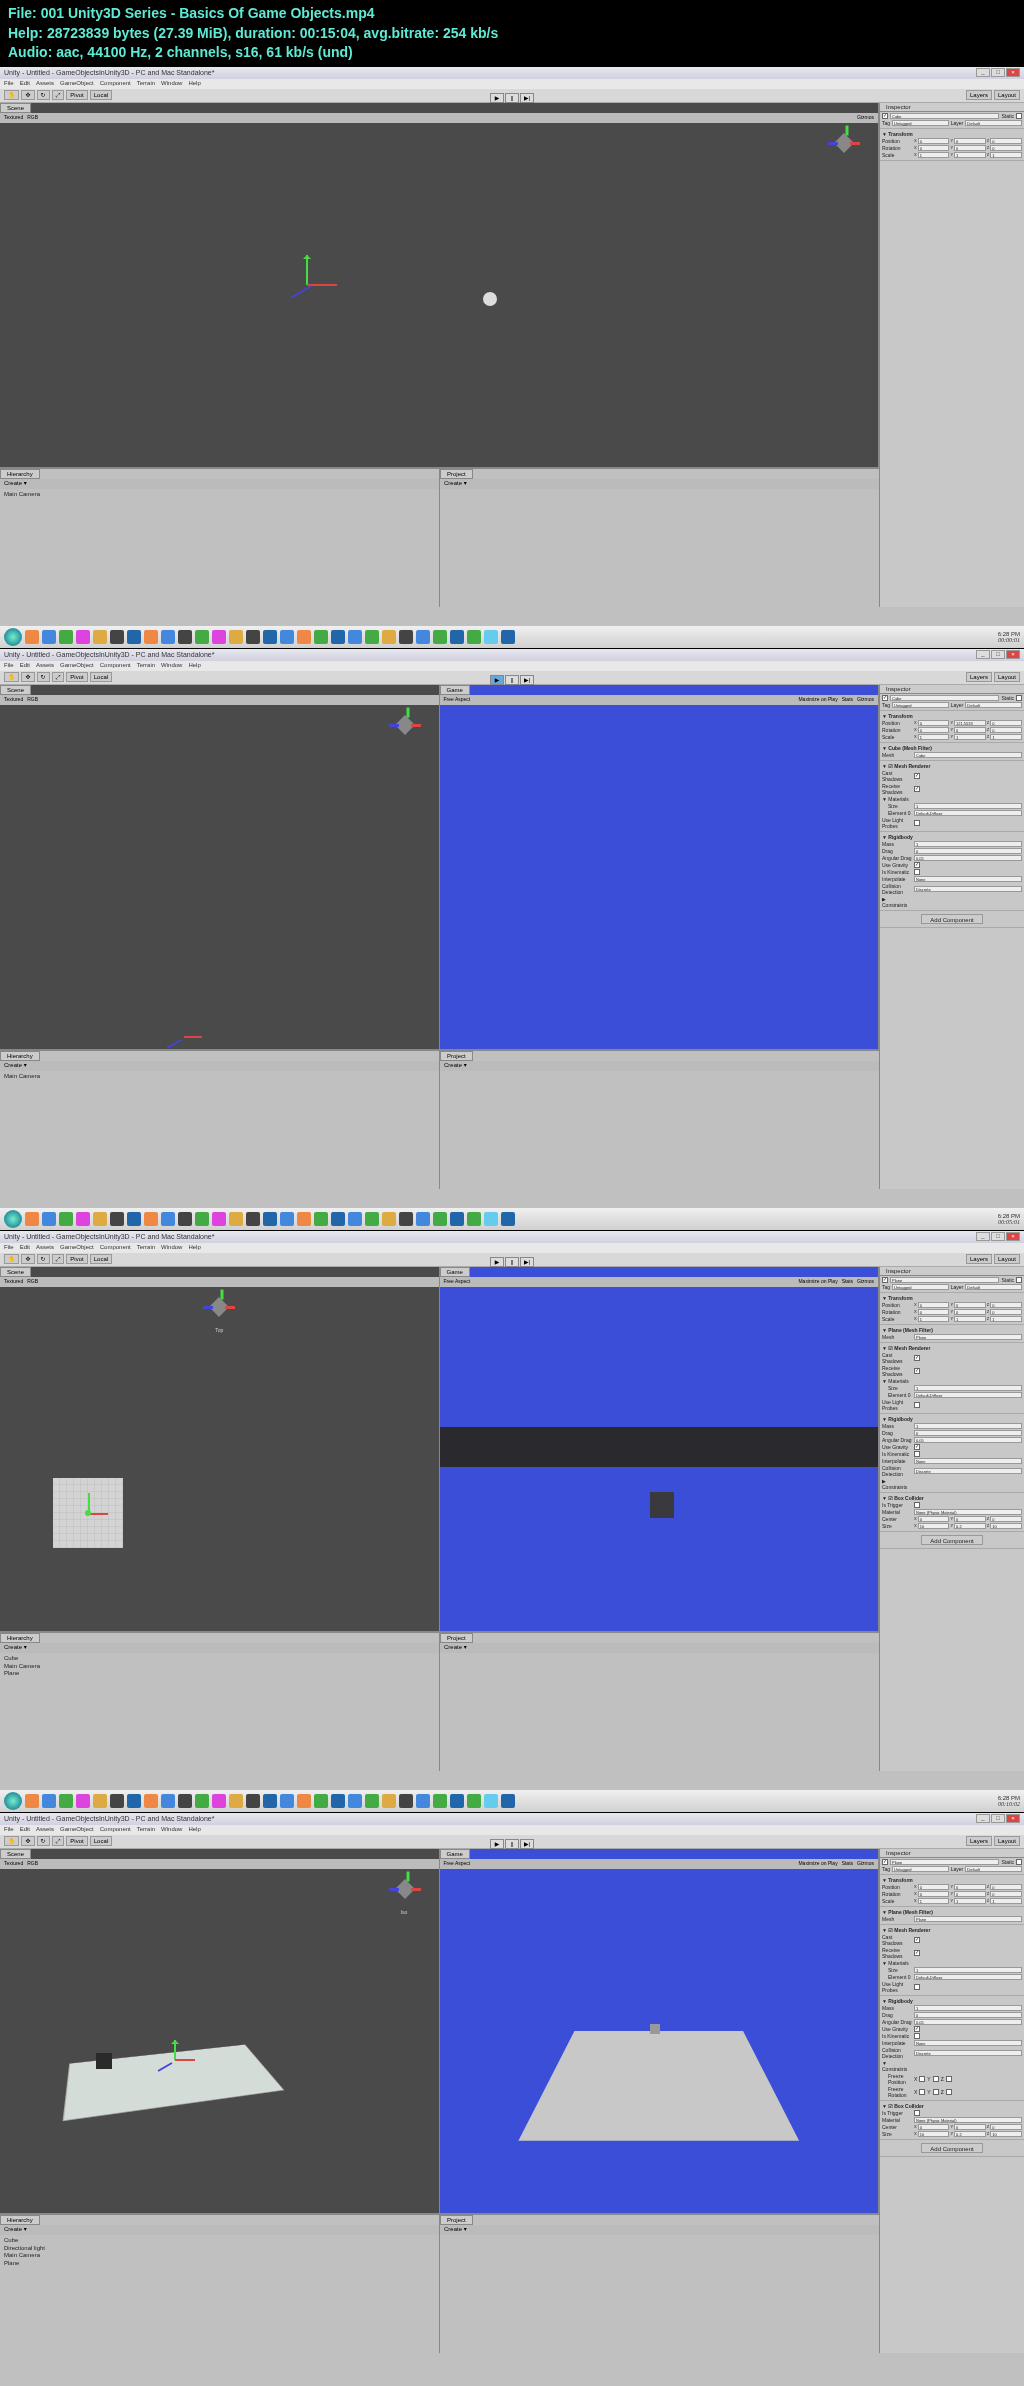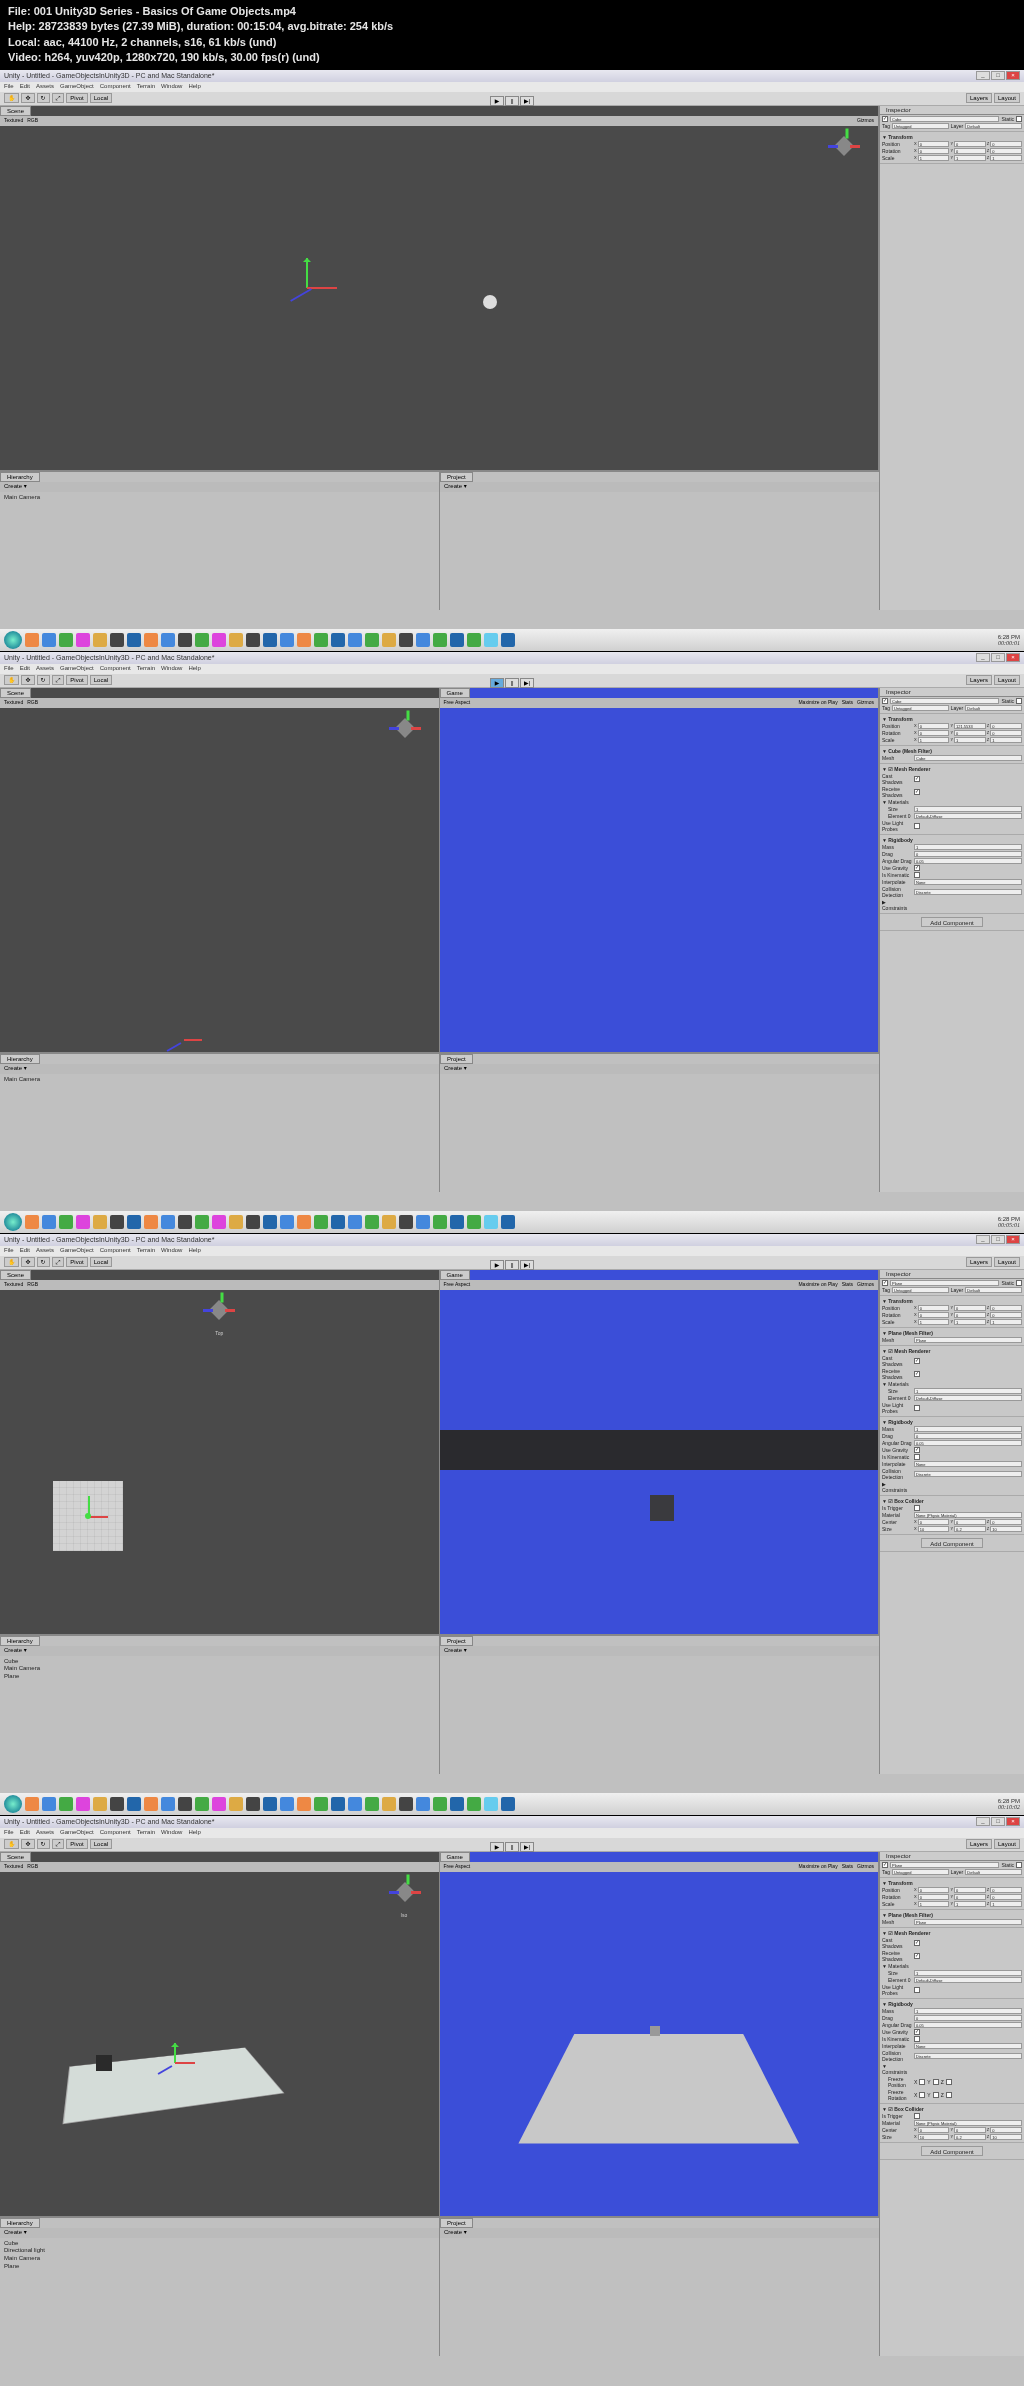--- a/index.html
+++ b/index.html
@@ -1,17 +1,17 @@
 <!DOCTYPE html>
 <html><head>
 <meta charset="utf-8">
 <style>
 * { margin: 0; padding: 0; box-sizing: border-box; font-family: Arial, sans-serif; }
 body { background: #000; width: 1024px; }
-.header-info { background: #000; color: #e5e5e5; padding: 4px 8px; font-size: 11px; font-weight: bold; line-height: 1.4; }
+.header-info { background: #000; color: #5eead4; padding: 4px 8px; font-size: 14px; font-weight: bold; line-height: 1.4; }
 .frame { width: 1024px; height: 582px; position: relative; background: #c0c0c0; border-bottom: 1px solid #000; }
 .titlebar { height: 12px; background: linear-gradient(#e8e8f0, #d0d0e0); font-size: 7px; padding: 1px 4px; color: #333; display: flex; justify-content: space-between; align-items: center; }
 .winbtns { display: flex; gap: 1px; }
 .winbtn { width: 14px; height: 9px; background: #ddd; border: 1px solid #999; font-size: 6px; text-align: center; line-height: 7px; }
 .winbtn.close { background: #d44; color: #fff; }
 .menubar { height: 10px; background: #e8e8e8; font-size: 6px; padding: 1px 4px; color: #333; display: flex; gap: 6px; }
 .toolbar { height: 14px; background: #d8d8d8; border-bottom: 1px solid #aaa; display: flex; align-items: center; padding: 0 4px; gap: 2px; font-size: 6px; }
 .tbtn { background: #ccc; border: 1px solid #999; padding: 0 3px; font-size: 6px; height: 10px; line-height: 8px; }
 .main-area { flex: 1; display: flex; flex-direction: column; }
 .upper { flex: 1; display: flex; }
@@ -73,22 +73,21 @@
 .task-icon.c8 { background: #6ce; }
 .tray { margin-left: auto; font-size: 6px; color: #333; text-align: right; line-height: 1; }
 .tray .ts { font-style: italic; font-family: cursive; }
 </style>
 </head>
 <body>
 
 <div class="header-info">
   <div><span>File:</span> <span>001 Unity3D Series - Basics Of Game Objects.mp4</span></div>
   <div><span>Help:</span> <span>28723839 bytes (27.39 MiB), duration: 00:15:04, avg.bitrate: 254 kb/s</span></div>
-  <div><span>Local:</span> <span>aac, 44100 Hz, 2 channels, s16, 61 kb/s (und)</span></div>
-  <div><span>Video:</span> <span>h264, yuv420p, 1280x720, 190 kb/s, 30.00 fps(r) (und)</span></div>
+  <div><span>Audio:</span> <span>aac, 44100 Hz, 2 channels, s16, 61 kb/s (und)</span></div>
 </div>
 
 <div class="frame">
   <div class="titlebar">
     <span>Unity - Untitled - GameObjectsInUnity3D - PC and Mac Standalone*</span>
     <div class="winbtns">
         <div class="winbtn">_</div>
         <div class="winbtn">□</div>
         <div class="winbtn close">×</div>
       </div>

